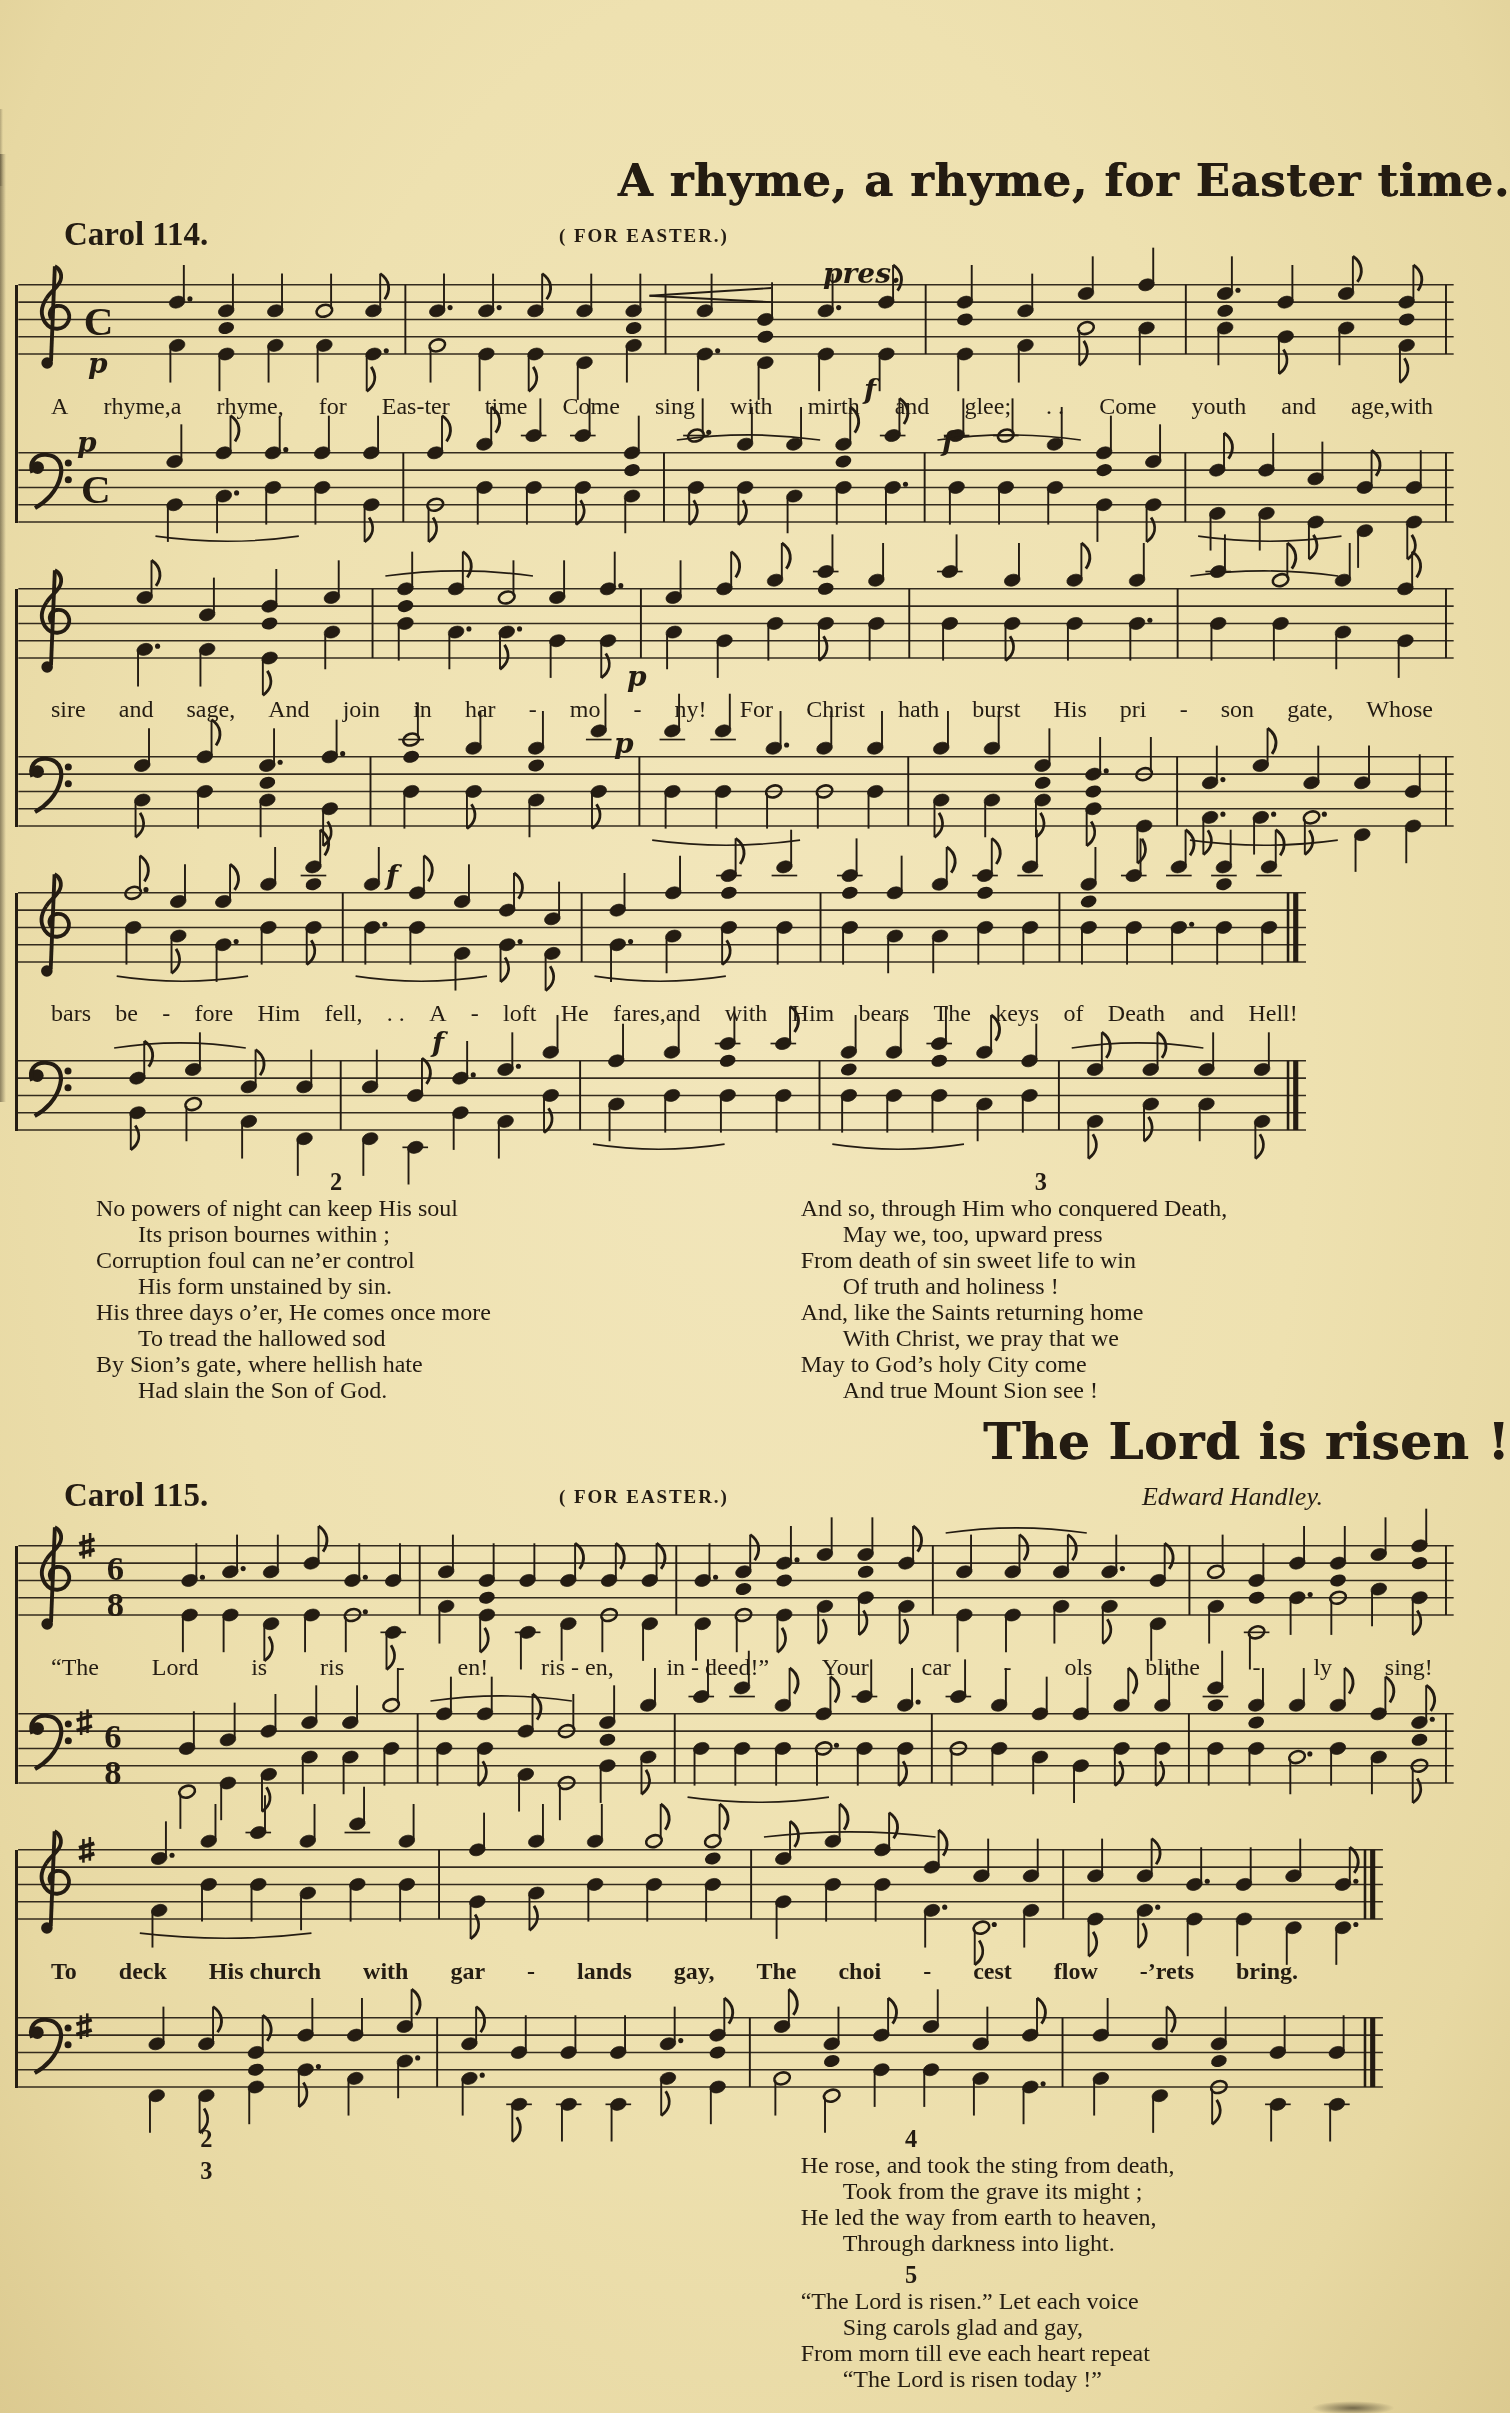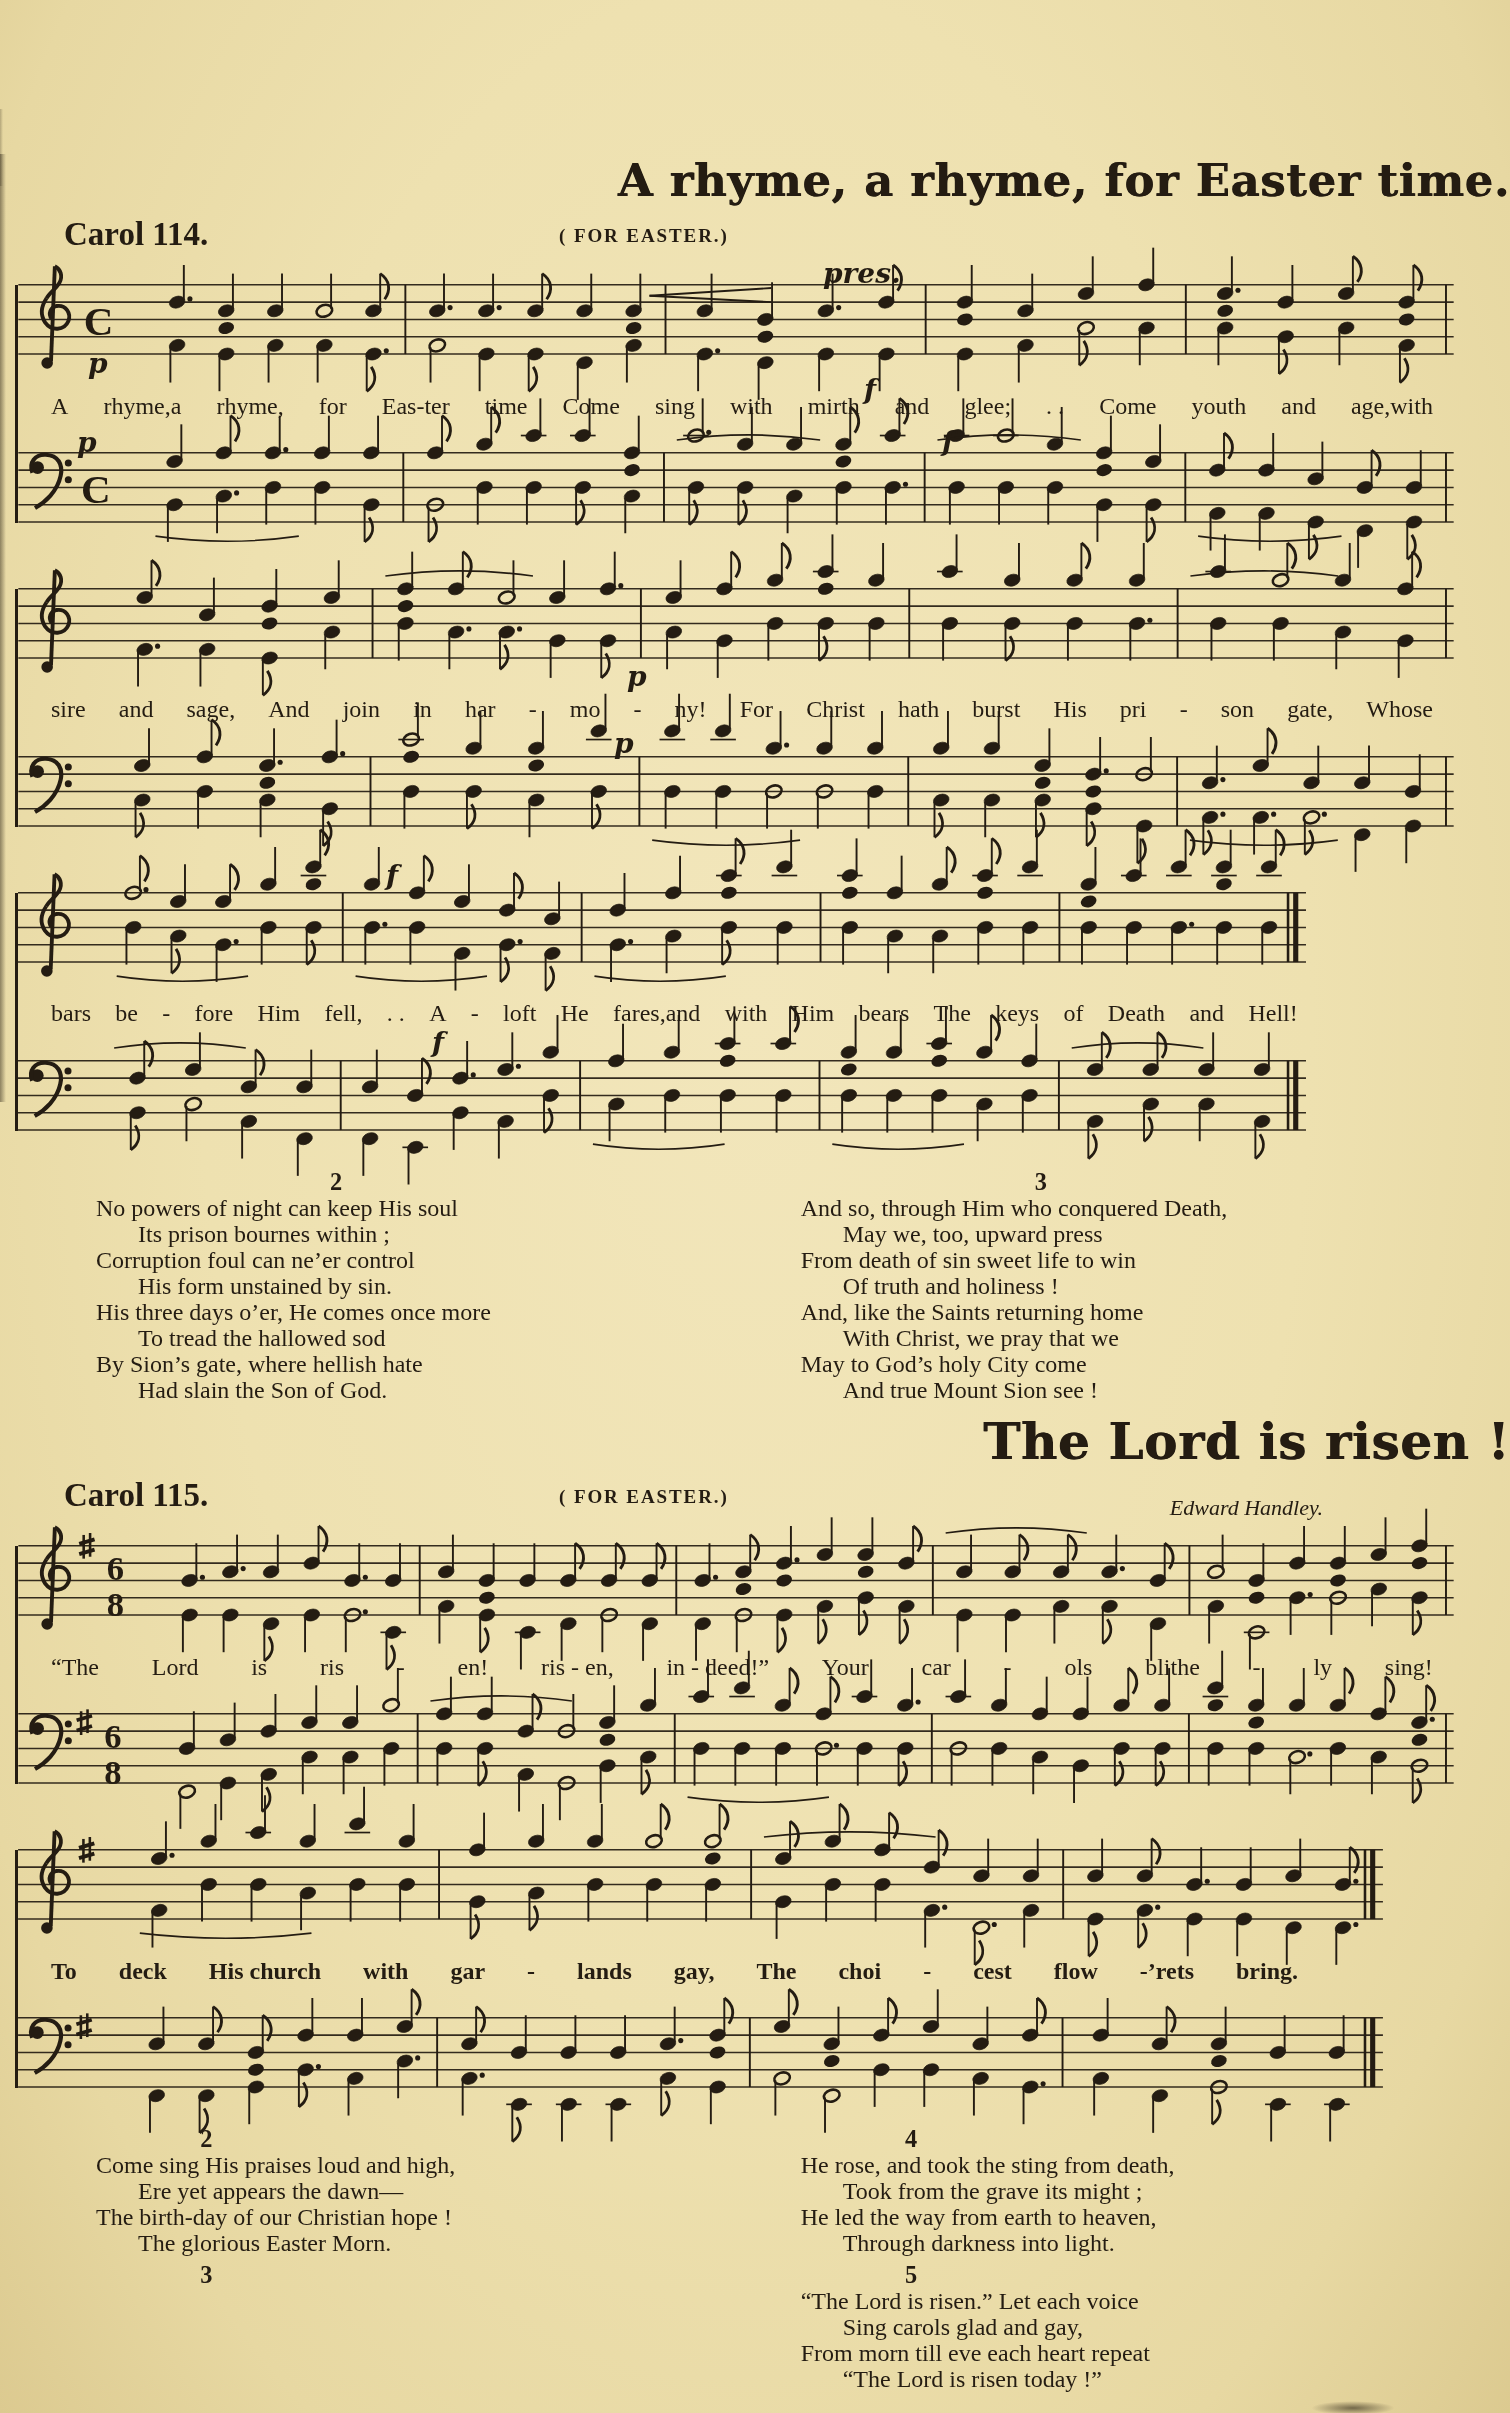--- a/index.html
+++ b/index.html
@@ -13,21 +13,21 @@
   .bl-title{
     text-align:right;font-weight:bold;letter-spacing:0.6px;
     font-family:"DejaVu Serif","Liberation Serif",serif;
     text-shadow:0.6px 0 0 #241c12;
   }
   .title114{font-size:45px;margin:0 0 9px 0;}
   .title115{font-size:50px;margin:9px 0 6.4px 0;}
   .headrow{position:relative;height:40px;margin:0 58px 0 64px;}
   .carolnum{position:absolute;left:0;top:0;font-size:33px;font-weight:bold;}
   .subtitle{position:absolute;left:495px;top:9px;font-size:19px;font-weight:bold;letter-spacing:1.9px;}
-  .author{position:absolute;right:129px;top:18px;font-size:22px;font-style:italic;}
+  .author{position:absolute;right:129px;top:5px;font-size:26px;font-style:italic;}
   .system{position:relative;margin-bottom:3.9px;}
   .sysline{position:absolute;left:15.4px;top:29px;width:2.6px;height:238px;background:#241c12;}
   .sw{position:relative;height:132px;margin-left:16px;width:fit-content;}
   svg.staff{display:block;overflow:visible;}
   .dyn{
     position:absolute;font-size:28px;font-weight:bold;font-style:italic;
     font-family:"DejaVu Serif","Liberation Serif",serif;line-height:1;
   }
   .lyrics{
     height:36px;margin-left:16px;box-sizing:border-box;
@@ -1706,26 +1706,20 @@
             <ellipse cx="2058.1509433962265" cy="180" rx="12.5" ry="9" transform="rotate(-18 2058.1509433962265 180)" fill="#241c12" stroke="#241c12" stroke-width="1"></ellipse>
             <line x1="2047.6509433962265" y1="183" x2="2047.6509433962265" y2="238" stroke="#241c12" stroke-width="3"></line>
           </svg>
       </div>
     </div>
 
     <div class="verses verses115">
       <div class="vcol">
         <div class="verse">
           <div class="vnum">2</div>
-          <div class="vlines">
-              <div class="vl">Come sing His praises loud and high,</div>
-              <div class="vl">Ere yet appears the dawn—</div>
-              <div class="vl">The birth-day of our Christian hope !</div>
-              <div class="vl">The glorious Easter Morn.</div>
-            </div>
         </div>
         <div class="verse">
           <div class="vnum">3</div>
         </div>
       </div>
       <div class="vcol">
         <div class="verse">
           <div class="vnum">4</div>
           <div class="vlines">
               <div class="vl">He rose, and took the sting from death,</div>

